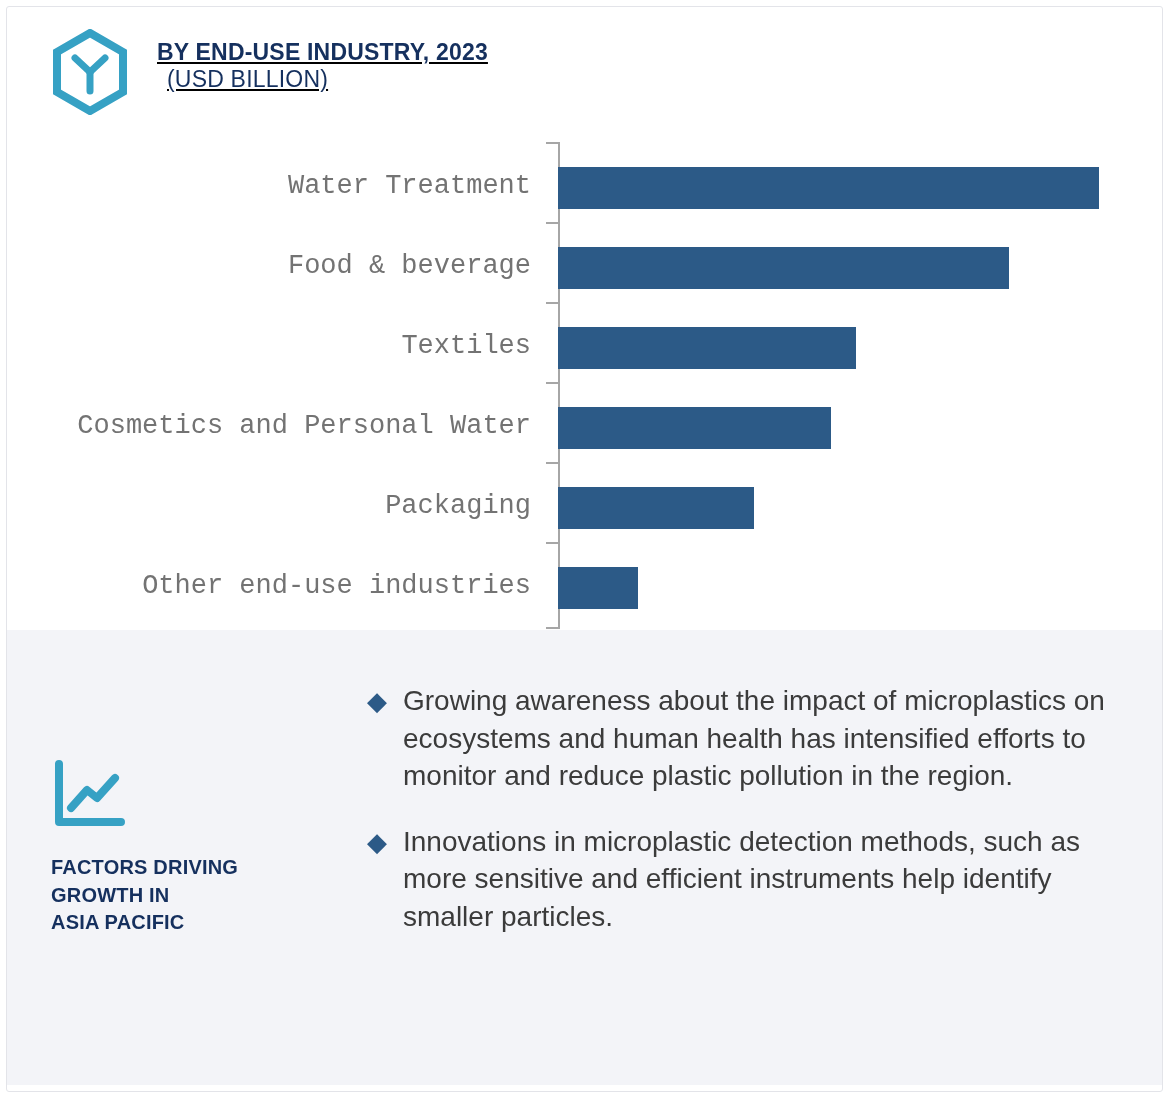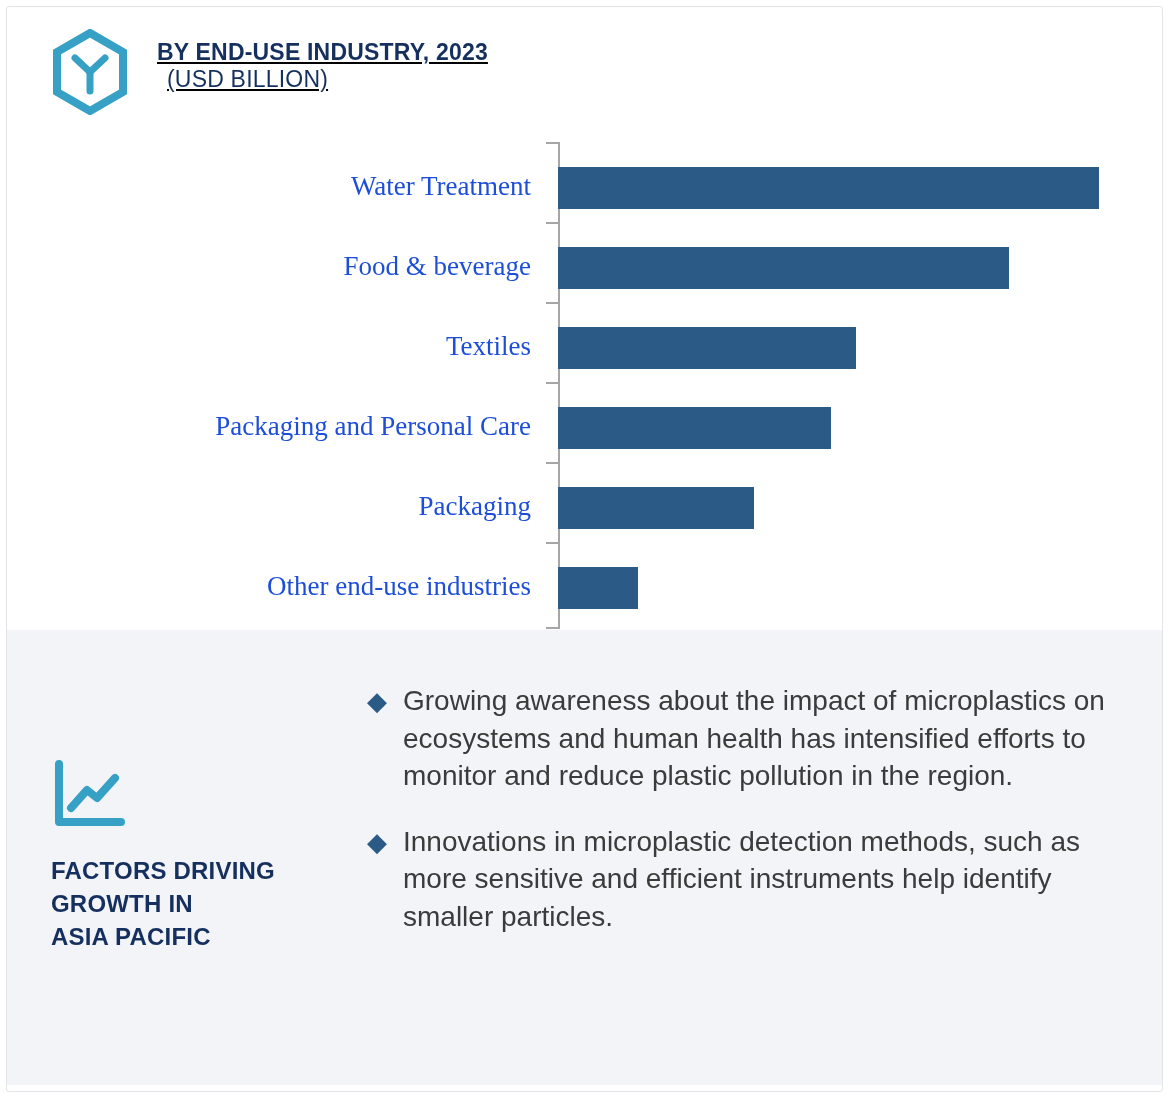--- a/index.html
+++ b/index.html
@@ -80,23 +80,23 @@
     top: 0;
     width: 524px;
     height: 100%;
   }
   .cat-label {
     position: absolute;
     right: 0;
     width: 520px;
     text-align: right;
     font-size: 27px;
-    color: #1d4ed8;
+    color: #737373;
     white-space: nowrap;
-    font-family: Liberation Serif, serif;
+    font-family: Liberation Mono, monospace;
   }
   .axis-line {
     position: absolute;
     left: 551px;
     top: 13px;
     width: 2px;
     height: 487px;
     background: #a6a6a6;
   }
   .tick {
@@ -135,21 +135,21 @@
     top: 130px;
     width: 300px;
   }
   .linechart-icon {
     width: 76px;
     height: 72px;
     display: block;
   }
   .panel-heading {
     margin-top: 22px;
-    font-size: 24px;
+    font-size: 20px;
     font-weight: bold;
     color: #15305e;
     line-height: 1.38;
     letter-spacing: 0.2px;
   }
   .panel-right {
     position: absolute;
     left: 356px;
     top: 52px;
     width: 772px;
@@ -192,21 +192,21 @@
       <div class="title-sub">(USD BILLION)</div>
     </div>
   </div>
 
   <div class="chart-area">
 
     <div class="cat-labels">
       <div class="cat-label" style="top:42px">Water Treatment</div>
       <div class="cat-label" style="top:122px">Food &amp; beverage</div>
       <div class="cat-label" style="top:202px">Textiles</div>
-      <div class="cat-label" style="top:282px">Packaging and Personal Care</div>
+      <div class="cat-label" style="top:282px">Cosmetics and Personal Water</div>
       <div class="cat-label" style="top:362px">Packaging</div>
       <div class="cat-label" style="top:442px">Other end-use industries</div>
     </div>
 
     <div class="axis-line"></div>
 
     <div class="tick" style="top:13px"></div>
     <div class="tick" style="top:93px"></div>
     <div class="tick" style="top:173px"></div>
     <div class="tick" style="top:253px"></div>

